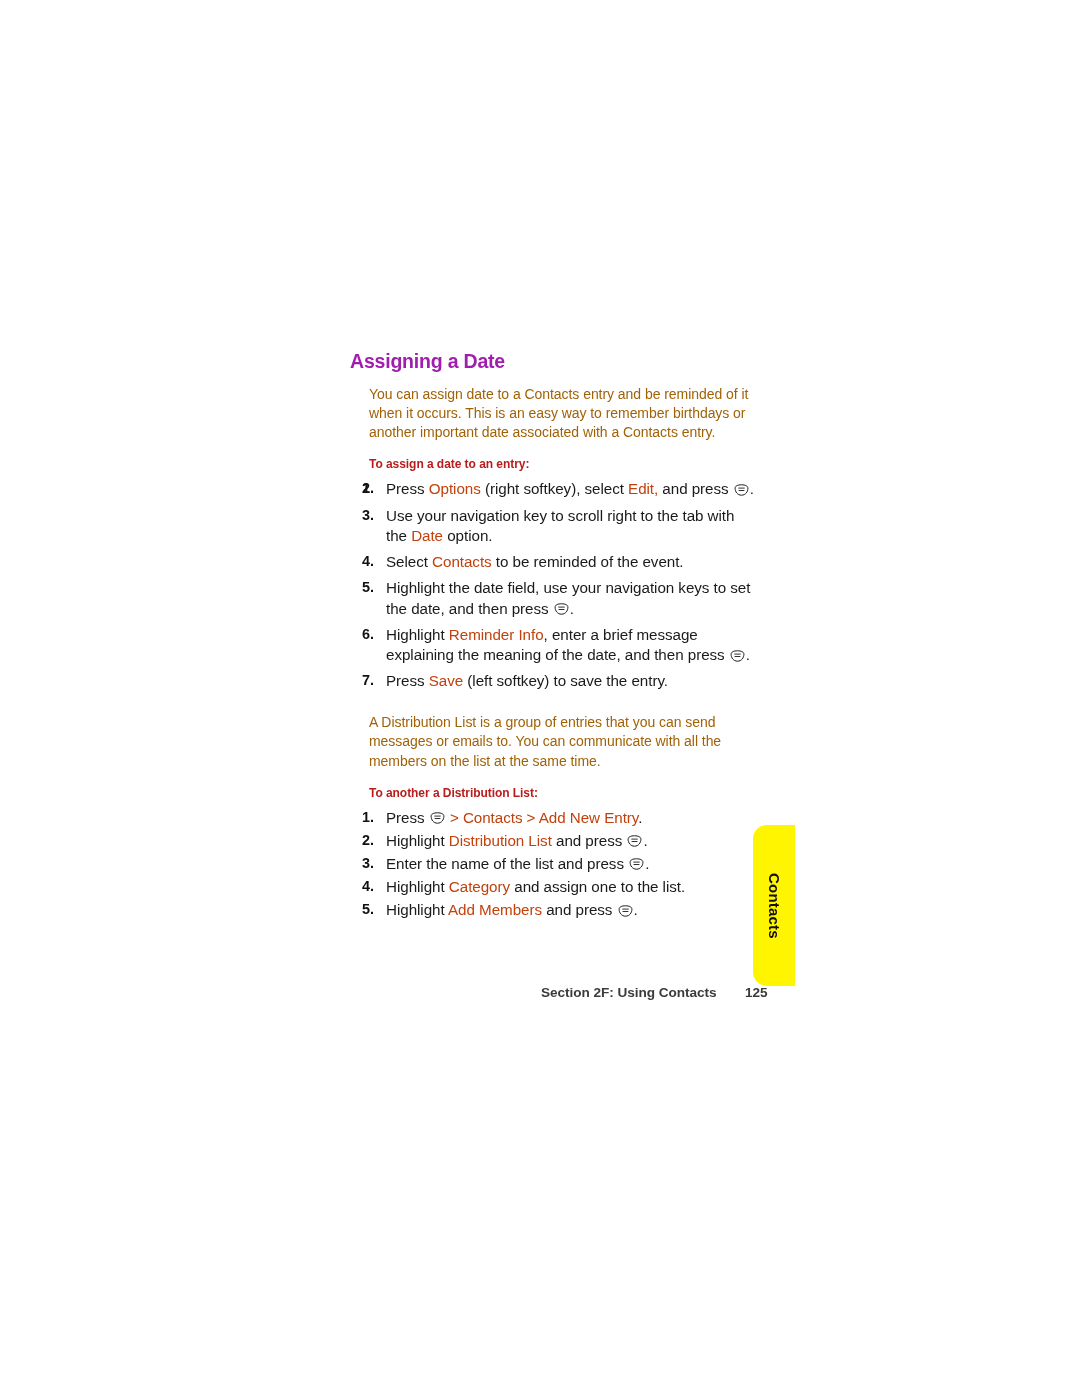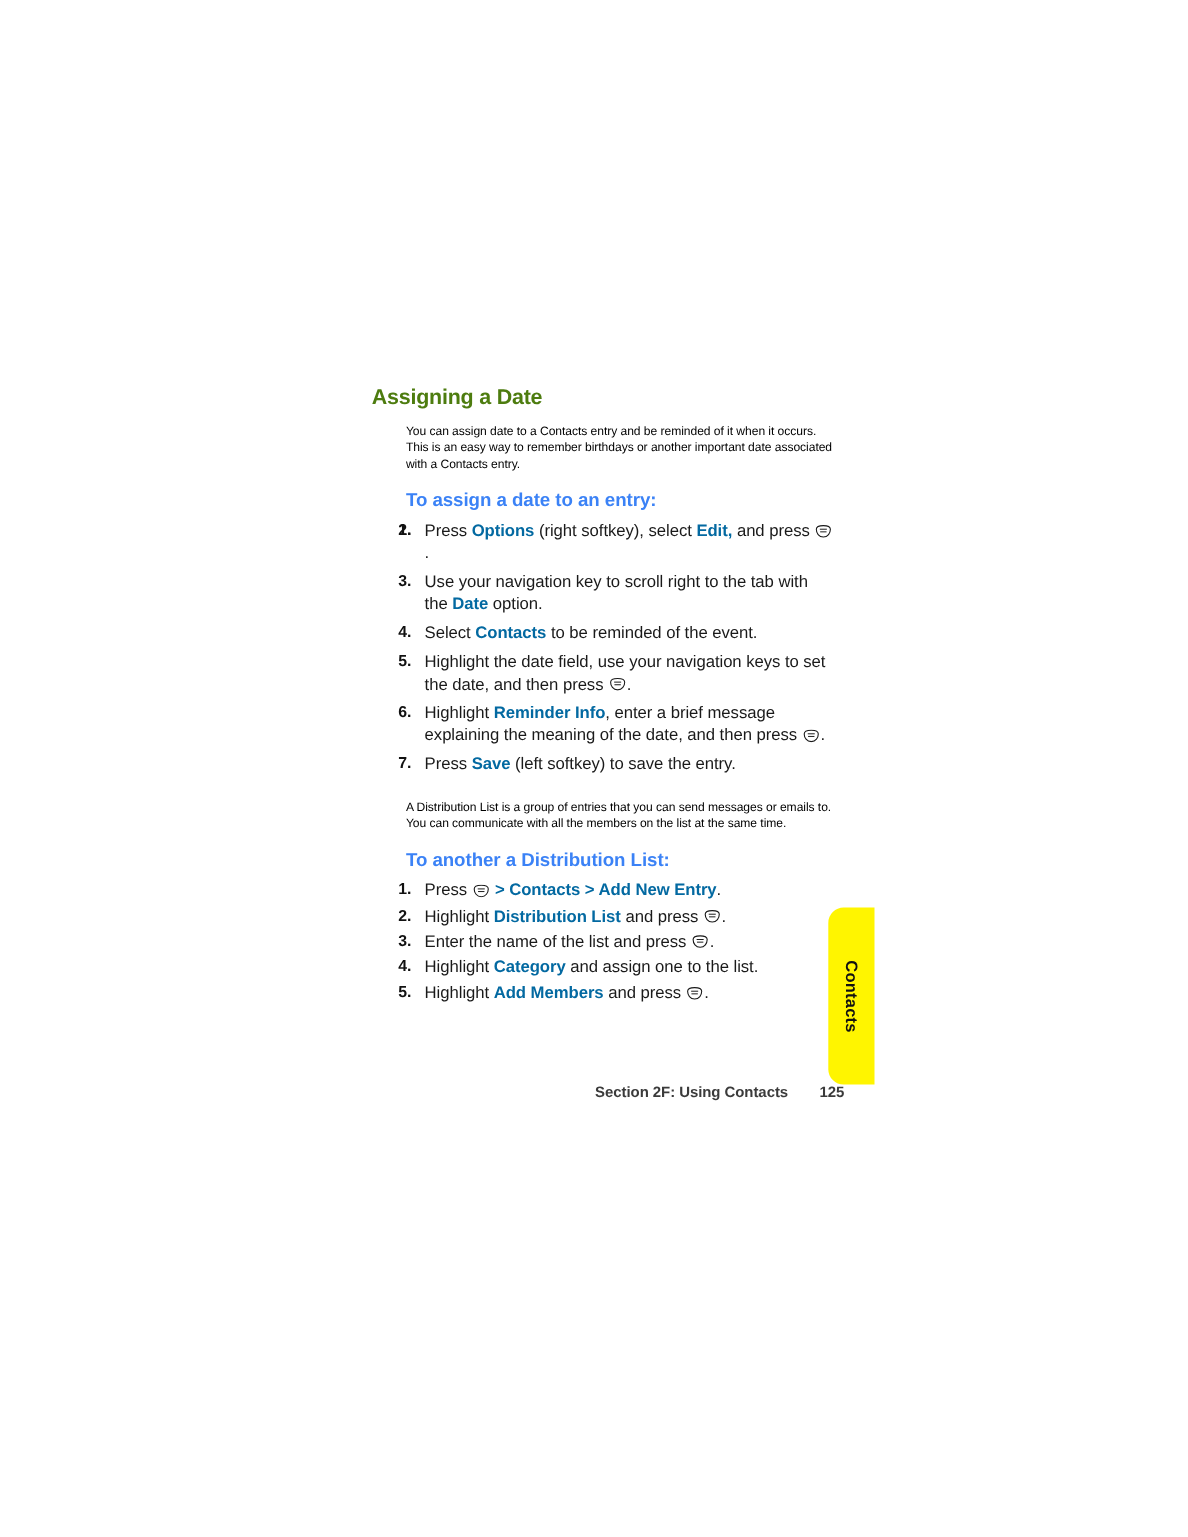--- a/index.html
+++ b/index.html
@@ -26,44 +26,44 @@
     position: absolute;
     left: 338px;
     top: 350px;
     width: 420px;
   }
 
   h2.section-heading {
     font-size: 19.5px;
     font-weight: bold;
     letter-spacing: -0.2px;
-    margin: 0 0 12px 0;
-    color: #4d7c0f;
+    margin: 0 0 12px 12px;
+    color: #a21caf;
     line-height: 1.2;
   }
 
   .section-two h2.section-heading {
     margin-top: 0;
   }
 
   .body-para {
     margin: 0 0 15px 0;
     padding-left: 31px;
-    font-size: 11px;
+    font-size: 14px;
     line-height: 1.36;
-    color: #000000;
+    color: #a16207;
     letter-spacing: -0.05px;
   }
 
   .lead-in {
     margin: 0 0 8px 0;
     padding-left: 31px;
-    font-size: 17px;
-    font-weight: bold;
-    color: #3b82f6;
+    font-size: 12px;
+    font-weight: bold;
+    color: #b91c1c;
     letter-spacing: -0.05px;
   }
 
   ol.steps {
     margin: 0;
     padding: 0;
     list-style: none;
   }
 
   ol.steps li {
@@ -84,21 +84,21 @@
     text-align: left;
     font-weight: bold;
     font-size: 14.4px;
     color: #111;
   }
 
   ol.steps.tight li {
     margin-bottom: 3px;
   }
 
-  b, strong { font-weight: bold; color: #0369a1; }
+  b, strong { font-weight: normal; color: #c2410c; }
 
   
   .keyicon {
     display: inline-block;
     width: 15px;
     height: 12px;
     vertical-align: -1.5px;
     margin: 0 1px;
   }
   .keyicon svg { display: block; width: 15px; height: 12px; }

